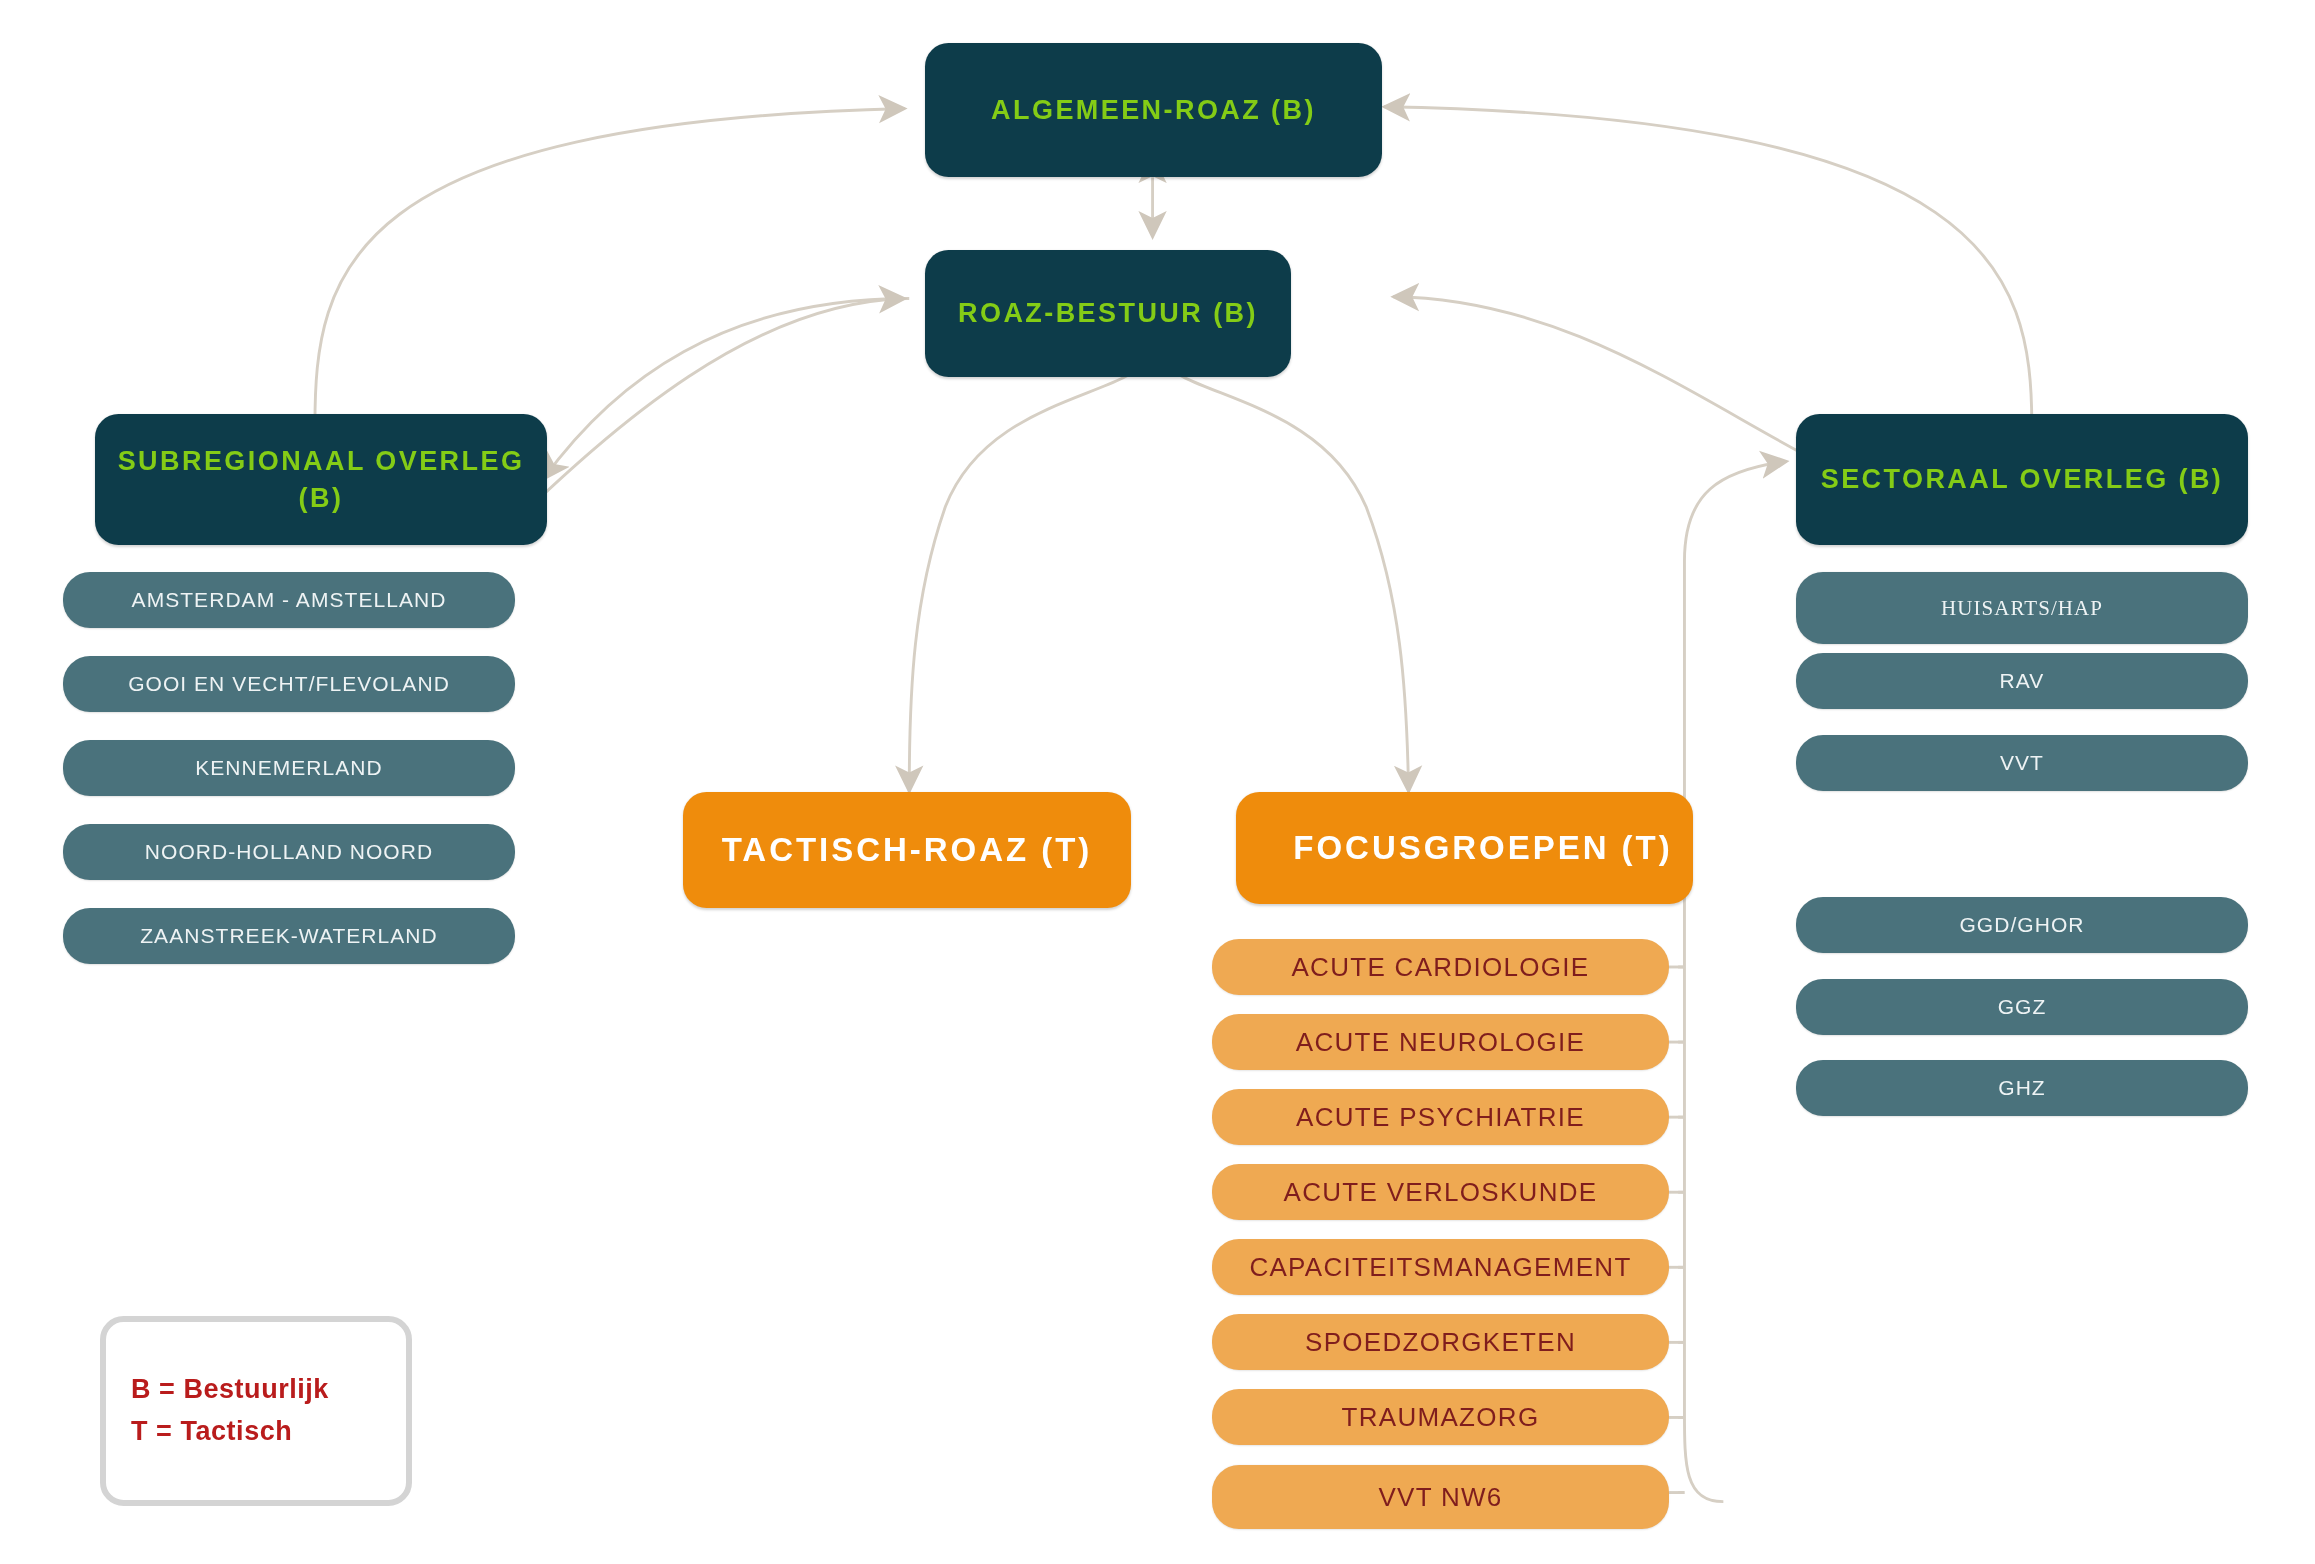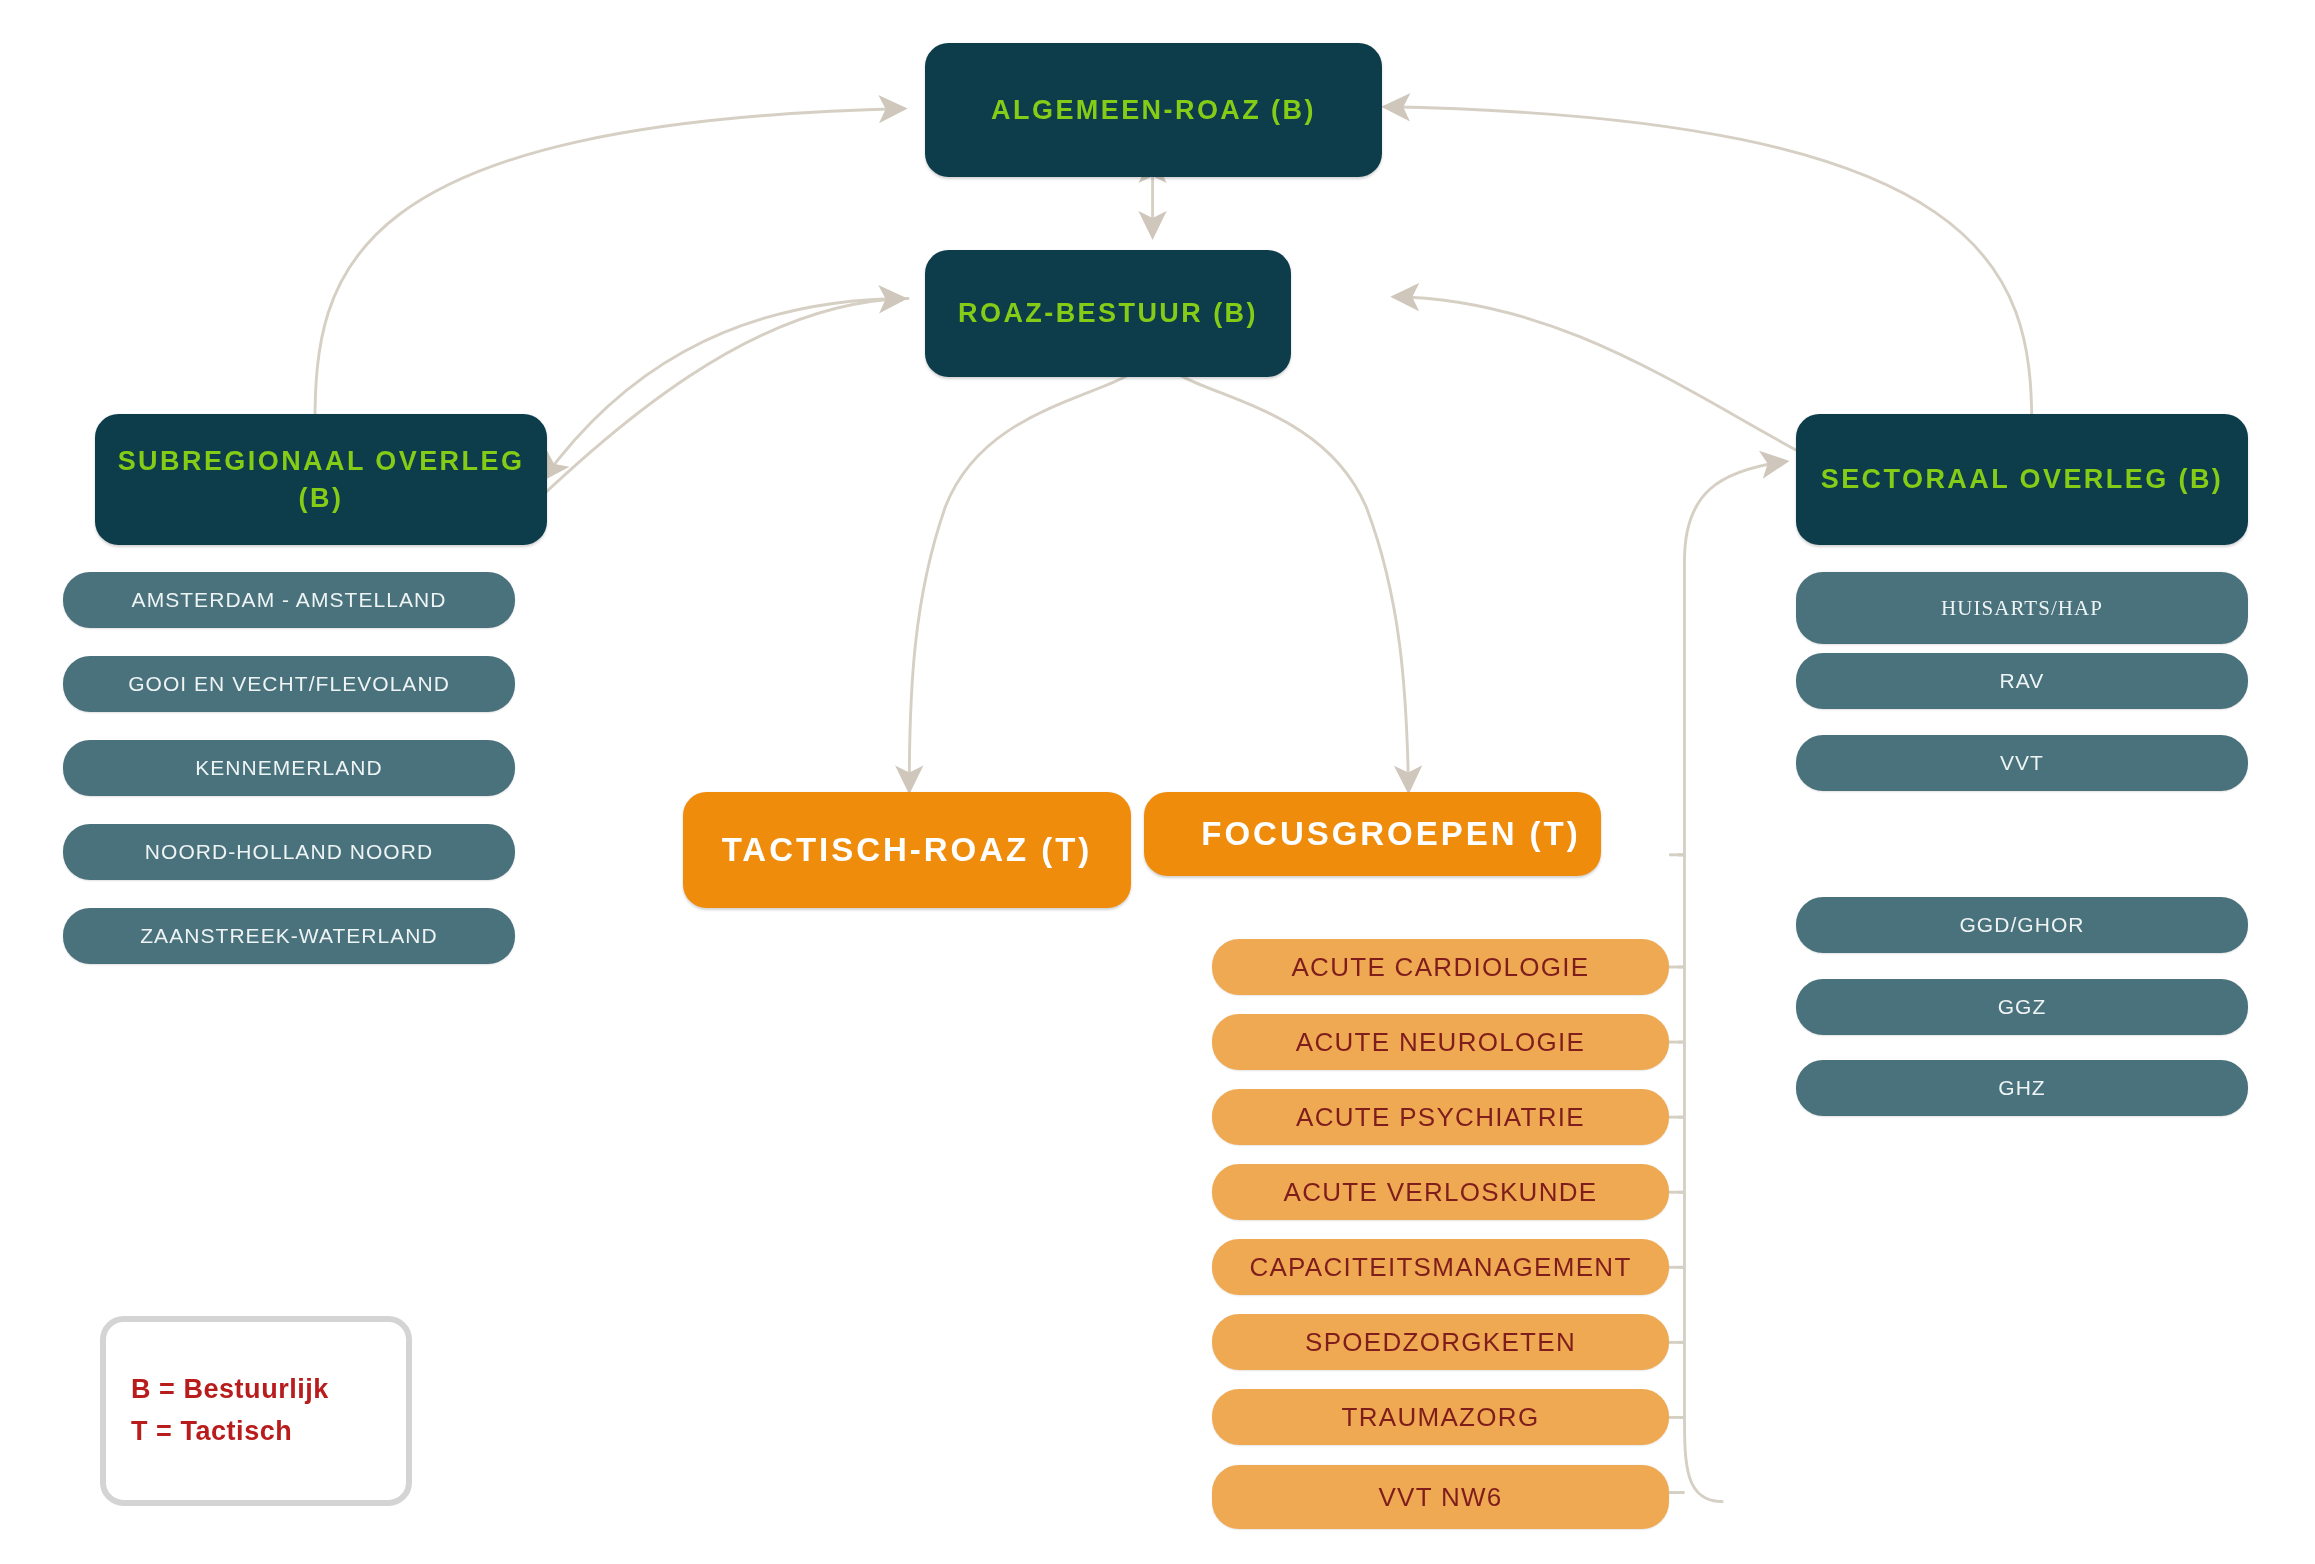--- a/index.html
+++ b/index.html
@@ -189,21 +189,21 @@
     <span>GGZ</span>
   </div>
   <div class="node pill-teal" style="left:1796px;top:1060px;width:452px;height:56px;">
     <span>GHZ</span>
   </div>
 
   <div class="node orange" style="left:683px;top:792px;width:448px;height:116px;">
     <span>TACTISCH-ROAZ (T)</span>
   </div>
 
-  <div class="node orange" style="left:1144px;top:792px;width:457px;height:84px;padding-left:37px;">
+  <div class="node orange" style="left:1236px;top:792px;width:457px;height:112px;padding-left:37px;">
     <span>FOCUSGROEPEN (T)</span>
   </div>
 
   <div class="node pill-orange" style="left:1212px;top:939px;width:457px;height:56px;">
     <span>ACUTE CARDIOLOGIE</span>
   </div>
   <div class="node pill-orange" style="left:1212px;top:1014px;width:457px;height:56px;">
     <span>ACUTE NEUROLOGIE</span>
   </div>
   <div class="node pill-orange" style="left:1212px;top:1089px;width:457px;height:56px;">

